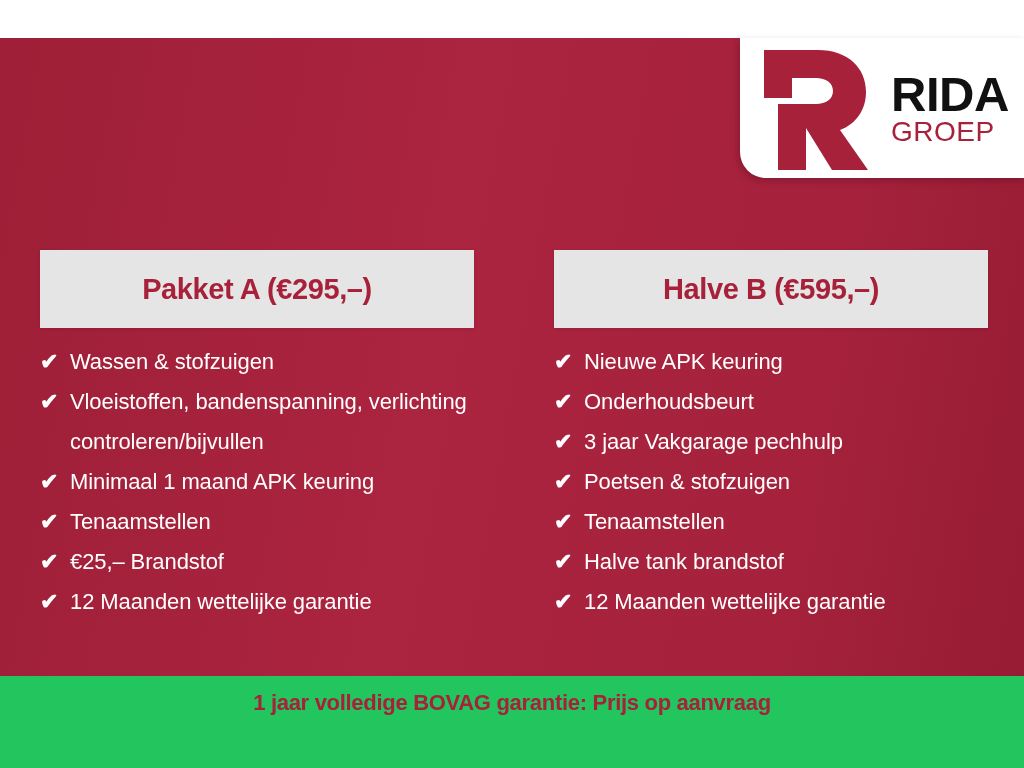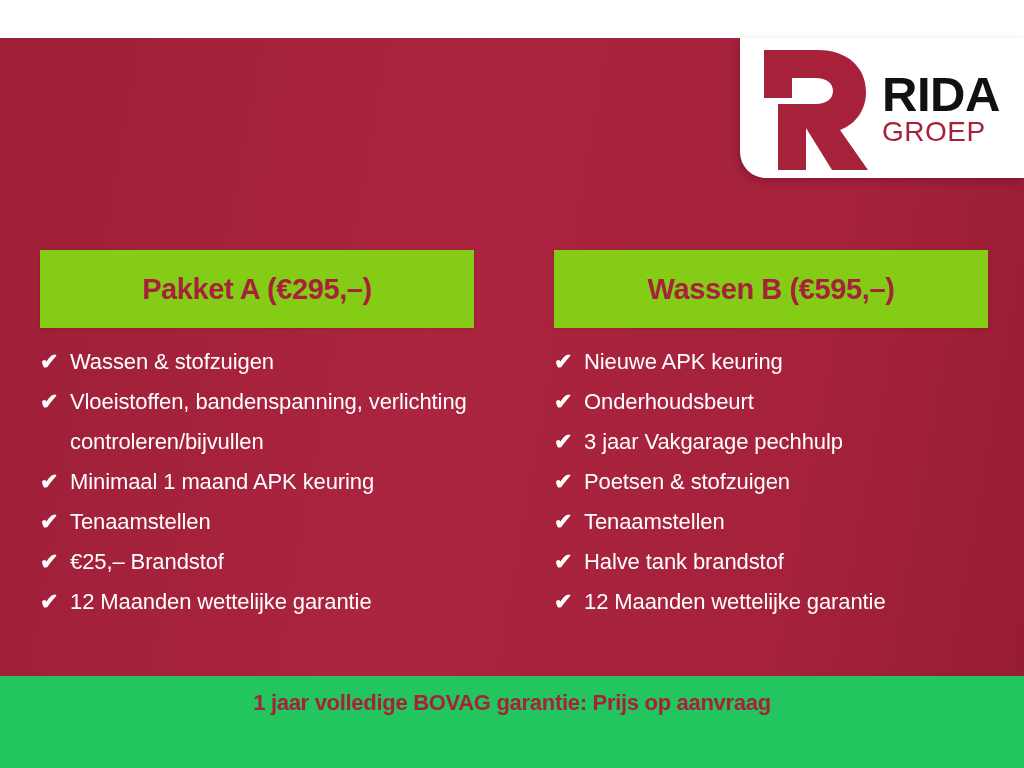--- a/index.html
+++ b/index.html
@@ -61,21 +61,21 @@
     align-items: center;
   }
   .logo-mark {
     width: 112px;
     height: 124px;
     flex: 0 0 112px;
     position: relative;
   }
   .logo-mark svg { display: block; }
   .logo-words {
-    margin-left: 14px;
+    margin-left: 23px;
     display: flex;
     flex-direction: column;
     justify-content: center;
     line-height: .94;
   }
   .logo-rida {
     font-family: "Liberation Sans", sans-serif;
     font-weight: bold;
     font-size: 49px;
     letter-spacing: -0.5px;
@@ -113,21 +113,21 @@
     display: flex;
   }
   .column {
     width: 512px;
     box-sizing: border-box;
   }
   .column.col-a { padding-left: 40px; padding-right: 38px; }
   .column.col-b { padding-left: 42px; padding-right: 36px; }
 
   .pkg-header {
-    background: #84cc16;
+    background: #e5e5e5;
     height: 78px;
     display: flex;
     align-items: center;
     justify-content: center;
     box-shadow: 0 1px 3px rgba(70, 10, 22, .18);
   }
   .pkg-header-text {
     font-family: "Liberation Sans", sans-serif;
     font-weight: bold;
     font-size: 29px;
@@ -240,21 +240,21 @@
         </li>
         <li>
           <span class="check-icon">✔</span>
           <span class="item-text">12 Maanden wettelijke garantie</span>
         </li>
       </ul>
     </div>
 
     <div class="column col-b">
       <div class="pkg-header">
-        <span class="pkg-header-text">Wassen B (€595,–)</span>
+        <span class="pkg-header-text">Halve B (€595,–)</span>
       </div>
       <ul class="pkg-list">
         <li>
           <span class="check-icon">✔</span>
           <span class="item-text">Nieuwe APK keuring</span>
         </li>
         <li>
           <span class="check-icon">✔</span>
           <span class="item-text">Onderhoudsbeurt</span>
         </li>

